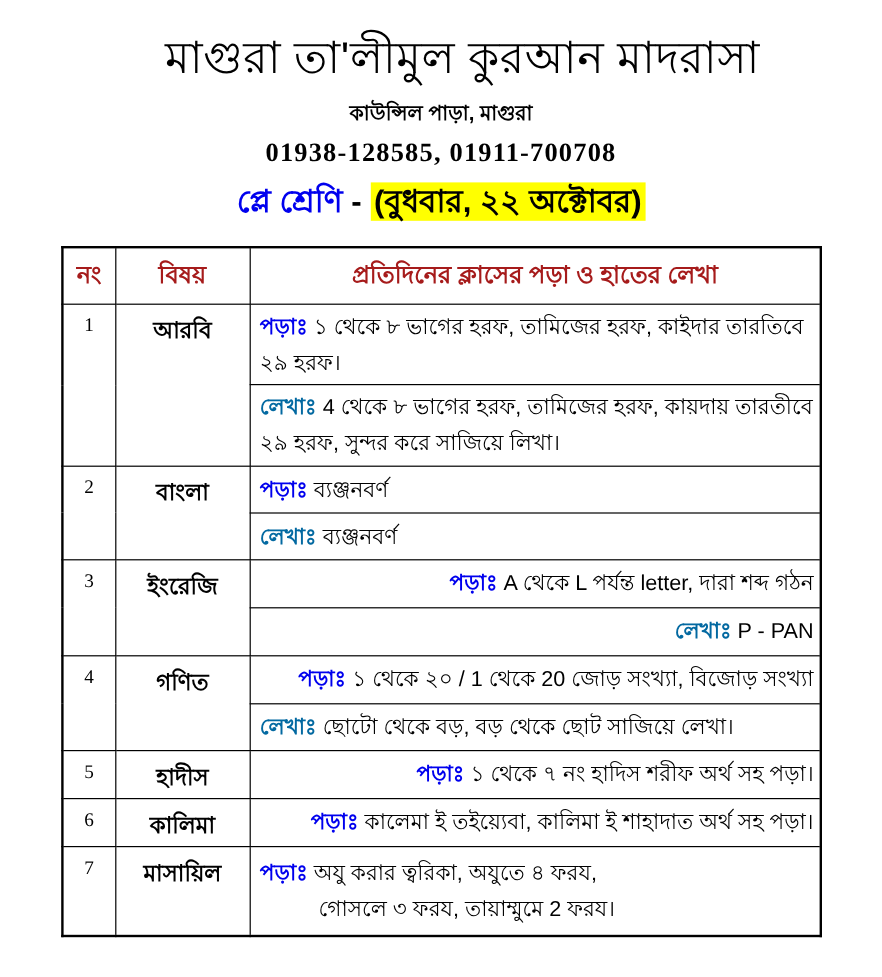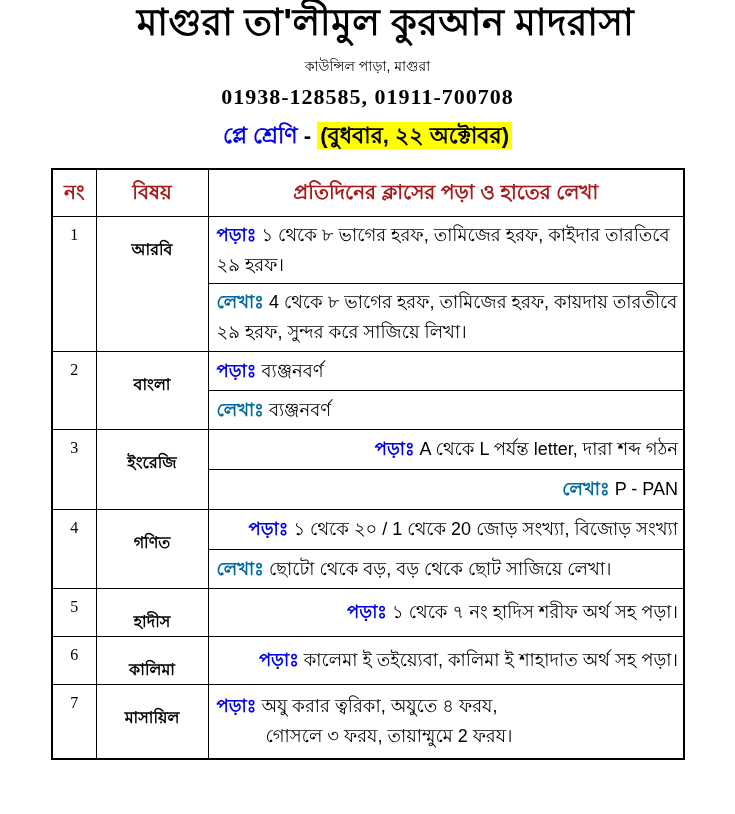--- a/index.html
+++ b/index.html
@@ -8,41 +8,42 @@
     position:relative;
     width:735px; height:814px;
     margin:0 auto;
     background:#ffffff;
     font-family:"Liberation Sans", sans-serif;
     color:#000;
     overflow:hidden;
   }
   .hdr { text-align:center; }
   .title {
+    padding-top:26px;
     font-size:37px;
-    font-weight:bold;
+    font-weight:normal;
     letter-spacing:0.5px;
     line-height:1.25;
     margin-left:36px;
   }
   .address {
     margin-top:9px;
-    font-size:14px;
-    font-weight:normal;
+    font-size:17px;
+    font-weight:bold;
   }
   .phones {
     margin-top:5px;
     font-size:22px;
     font-weight:bold;
     font-family:"Liberation Serif", serif;
     letter-spacing:1px;
   }
   .class-line {
     margin-top:8px;
-    font-size:22px;
+    font-size:26px;
     font-weight:bold;
   }
   .class-name { color:#0000ee; }
   .class-sep { color:#000; }
   .class-date { background:#ffff00; color:#000; padding:1px 3px; }
 
   table.sched {
     margin:13px 0 0 51px;
     width:632px;
     border-collapse:collapse;
@@ -65,22 +66,22 @@
     text-align:center;
     vertical-align:top;
     padding-top:9px;
     font-size:16px;
     font-weight:normal;
     font-family:"Liberation Serif", serif;
   }
   td.subj-cell {
     text-align:center;
     vertical-align:top;
-    padding-top:20px;
-    font-size:16px;
+    padding-top:7px;
+    font-size:19px;
     font-weight:bold;
   }
   td.entry-cell {
     vertical-align:middle;
     padding:3px 5px 3px 8px;
     font-size:18px;
     line-height:1.68;
   }
   .h-67 { height:67px; }
   .h-40 { height:40px;text-align:right; }

